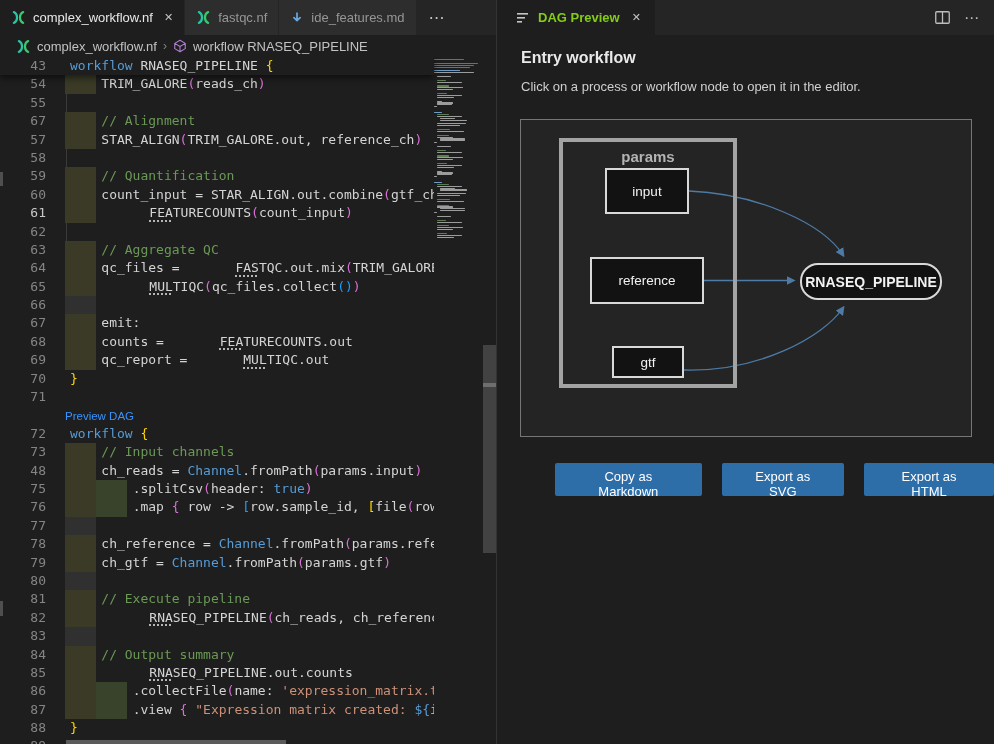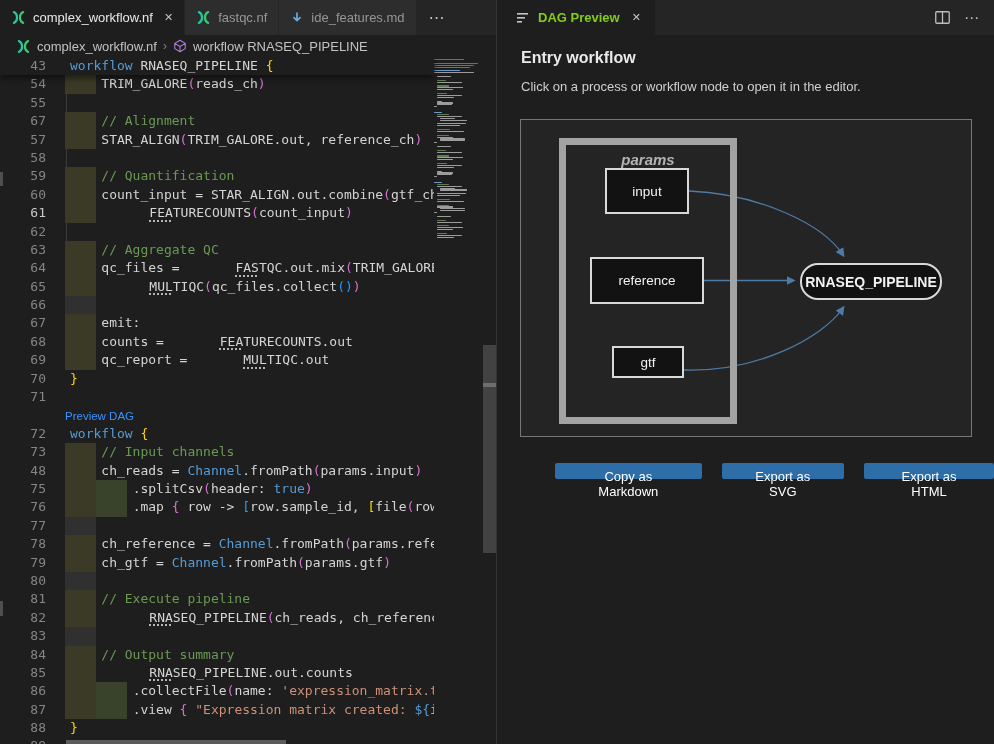--- a/index.html
+++ b/index.html
@@ -58,33 +58,33 @@
   .panel-tab-title { font-size:13px; font-weight:700; color:#84cc16; }
   .panel-close { font-size:11px; color:#c5c5c5; margin-left:4px; }
   .panel-actions { margin-left:auto; display:flex; align-items:center; gap:14px; padding-right:14px; }
   .panel-actions .more { color:#bdbdbd; font-size:15px; letter-spacing:1px; cursor:pointer; }
   .panel-body { position:absolute; left:0; top:35px; width:100%; height:709px; }
   .panel-heading { position:absolute; left:24px; top:14px; font-size:16px; font-weight:700; color:#e9e9e9; }
   .panel-desc { position:absolute; left:24px; top:44px; font-size:13px; color:#cfcfcf; }
 
   
   .dag { position:absolute; left:23px; top:84px; width:452px; height:318px; border:1px solid #767676; background:#242424; }
-  .params-box { position:absolute; left:38px; top:18px; width:178px; height:286px; border:7px solid #a3a3a3;font-style:italic; }
+  .params-box { position:absolute; left:38px; top:18px; width:178px; height:250px; border:4px solid #a3a3a3; }
   .params-label { position:absolute; left:0; top:6px; width:100%; text-align:center; font-size:15px; font-weight:700; color:#b3b3b3; }
   .dag-edges { position:absolute; left:0; top:0; width:452px; height:318px; }
   .node { position:absolute; background:#121212; border:2px solid #d9d9d9; color:#f2f2f2; display:flex;
           align-items:center; justify-content:center; font-size:13.5px; cursor:pointer; }
   .node-input { left:84px; top:48px; width:84px; height:46px; }
   .node-reference { left:69px; top:137px; width:114px; height:47px; }
   .node-gtf { left:91px; top:226px; width:72px; height:32px; }
   .node-target { left:279px; top:143px; width:142px; height:37px; border-radius:18px; border-width:2.5px; font-size:14px; font-weight:600; }
 
   .btn-row { position:absolute; left:58px; top:428px; display:flex; gap:20px; }
   .btn { background:#2d6da8; color:#ffffff; border:none; border-radius:2px; font-size:13px;
-         font-family:"Liberation Sans",sans-serif; padding:6px 20px; height:16px; cursor:pointer; }
+         font-family:"Liberation Sans",sans-serif; padding:6px 20px; height:33px; cursor:pointer; }
 
   .icon { display:inline-flex; align-items:center; justify-content:center; }
 </style>
 </head>
 <body>
 
 <div class="app">
 
   <div class="editor-group">
 

